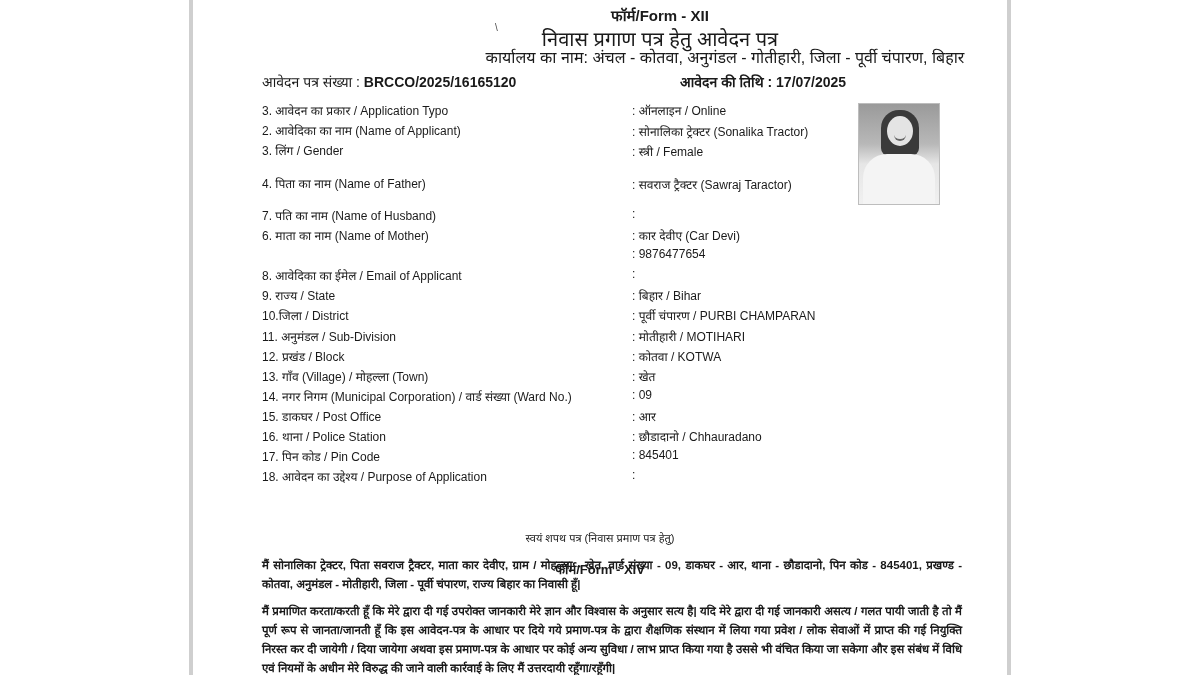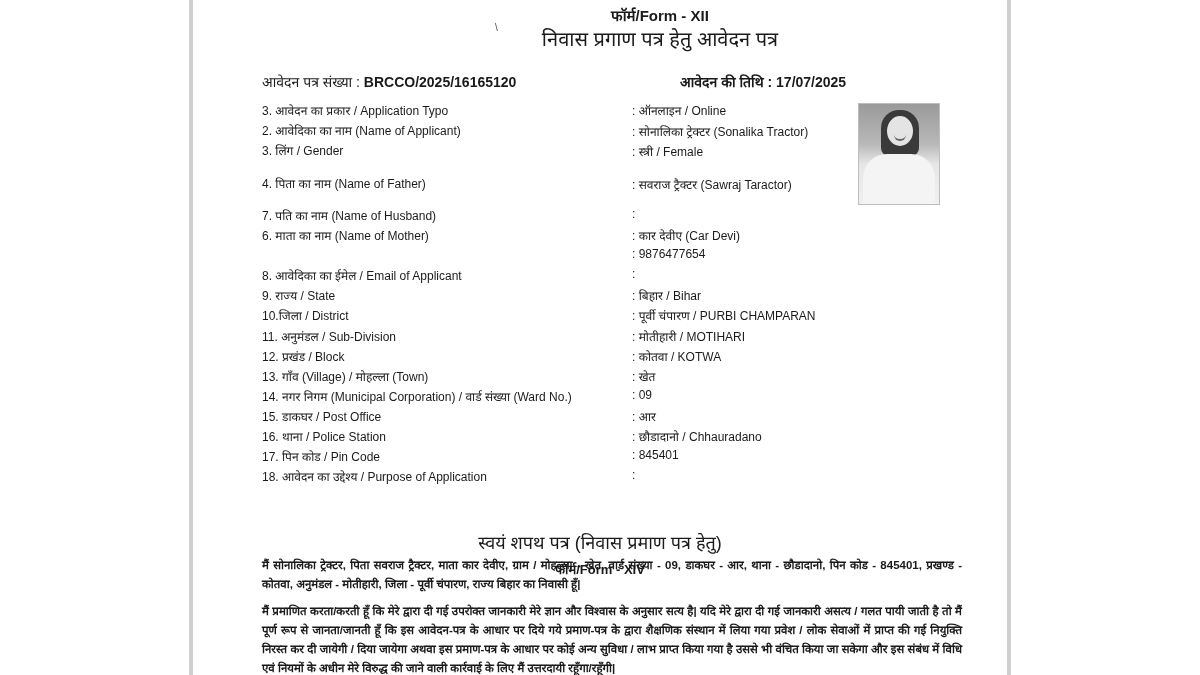--- a/index.html
+++ b/index.html
@@ -50,36 +50,37 @@
   .photo .smile {
     position: absolute; left: 35px; top: 31px; width: 12px; height: 4px;
     border-bottom: 2px solid #666; border-radius: 0 0 8px 8px;
   }
   .photo .body {
     position: absolute; left: 4px; top: 50px; width: 72px; height: 50px;
     background: #f4f4f4; border-radius: 24px 24px 0 0;
   }
 
   .form14 { top: 513px; font-size: 13px; font-weight: bold; left: 0; right: 0; margin-top: 47px; }
-  .title14 { top: 530px; font-size: 18px; left: 0; right: 0; }
+  .title14 { top: 530px; font-size: 11px; left: 0; right: 0; }
   .para { position: absolute; left: 68px; width: 700px; font-size: 11.5px; line-height: 18.5px; text-align: justify; font-weight: bold; }
   .para1 { top: 556px; }
   .para2 { top: 602px; line-height: 19px; }
 </style>
 </head>
 <body>
 
 <div class="border-line border-left"></div>
 <div class="border-line border-right"></div>
 
 <div class="page">
   <span class="speck">\</span>
 
   <div class="hdr form-no">फॉर्म/Form - XII</div>
   <div class="hdr title1">निवास प्रगाण पत्र हेतु आवेदन पत्र</div>
+  <div class="hdr office">कार्यालय का नाम: अंचल - कोतवा, अनुगंडल - गोतीहारी, जिला -  पूर्वी चंपारण, बिहार</div>
 
   <div class="appno">
     <span class="lbl">आवेदन पत्र संख्या : </span><span>BRCCO/2025/16165120</span>
   </div>
   <div class="appdate">
     <span class="lbl">आवेदन की तिथि : </span><span>17/07/2025</span>
   </div>
 
   <div class="field" style="top:102px">3. आवेदन का प्रकार / Application Typo</div>
   <div class="value" style="top:102px">: ऑनलाइन / Online</div>

